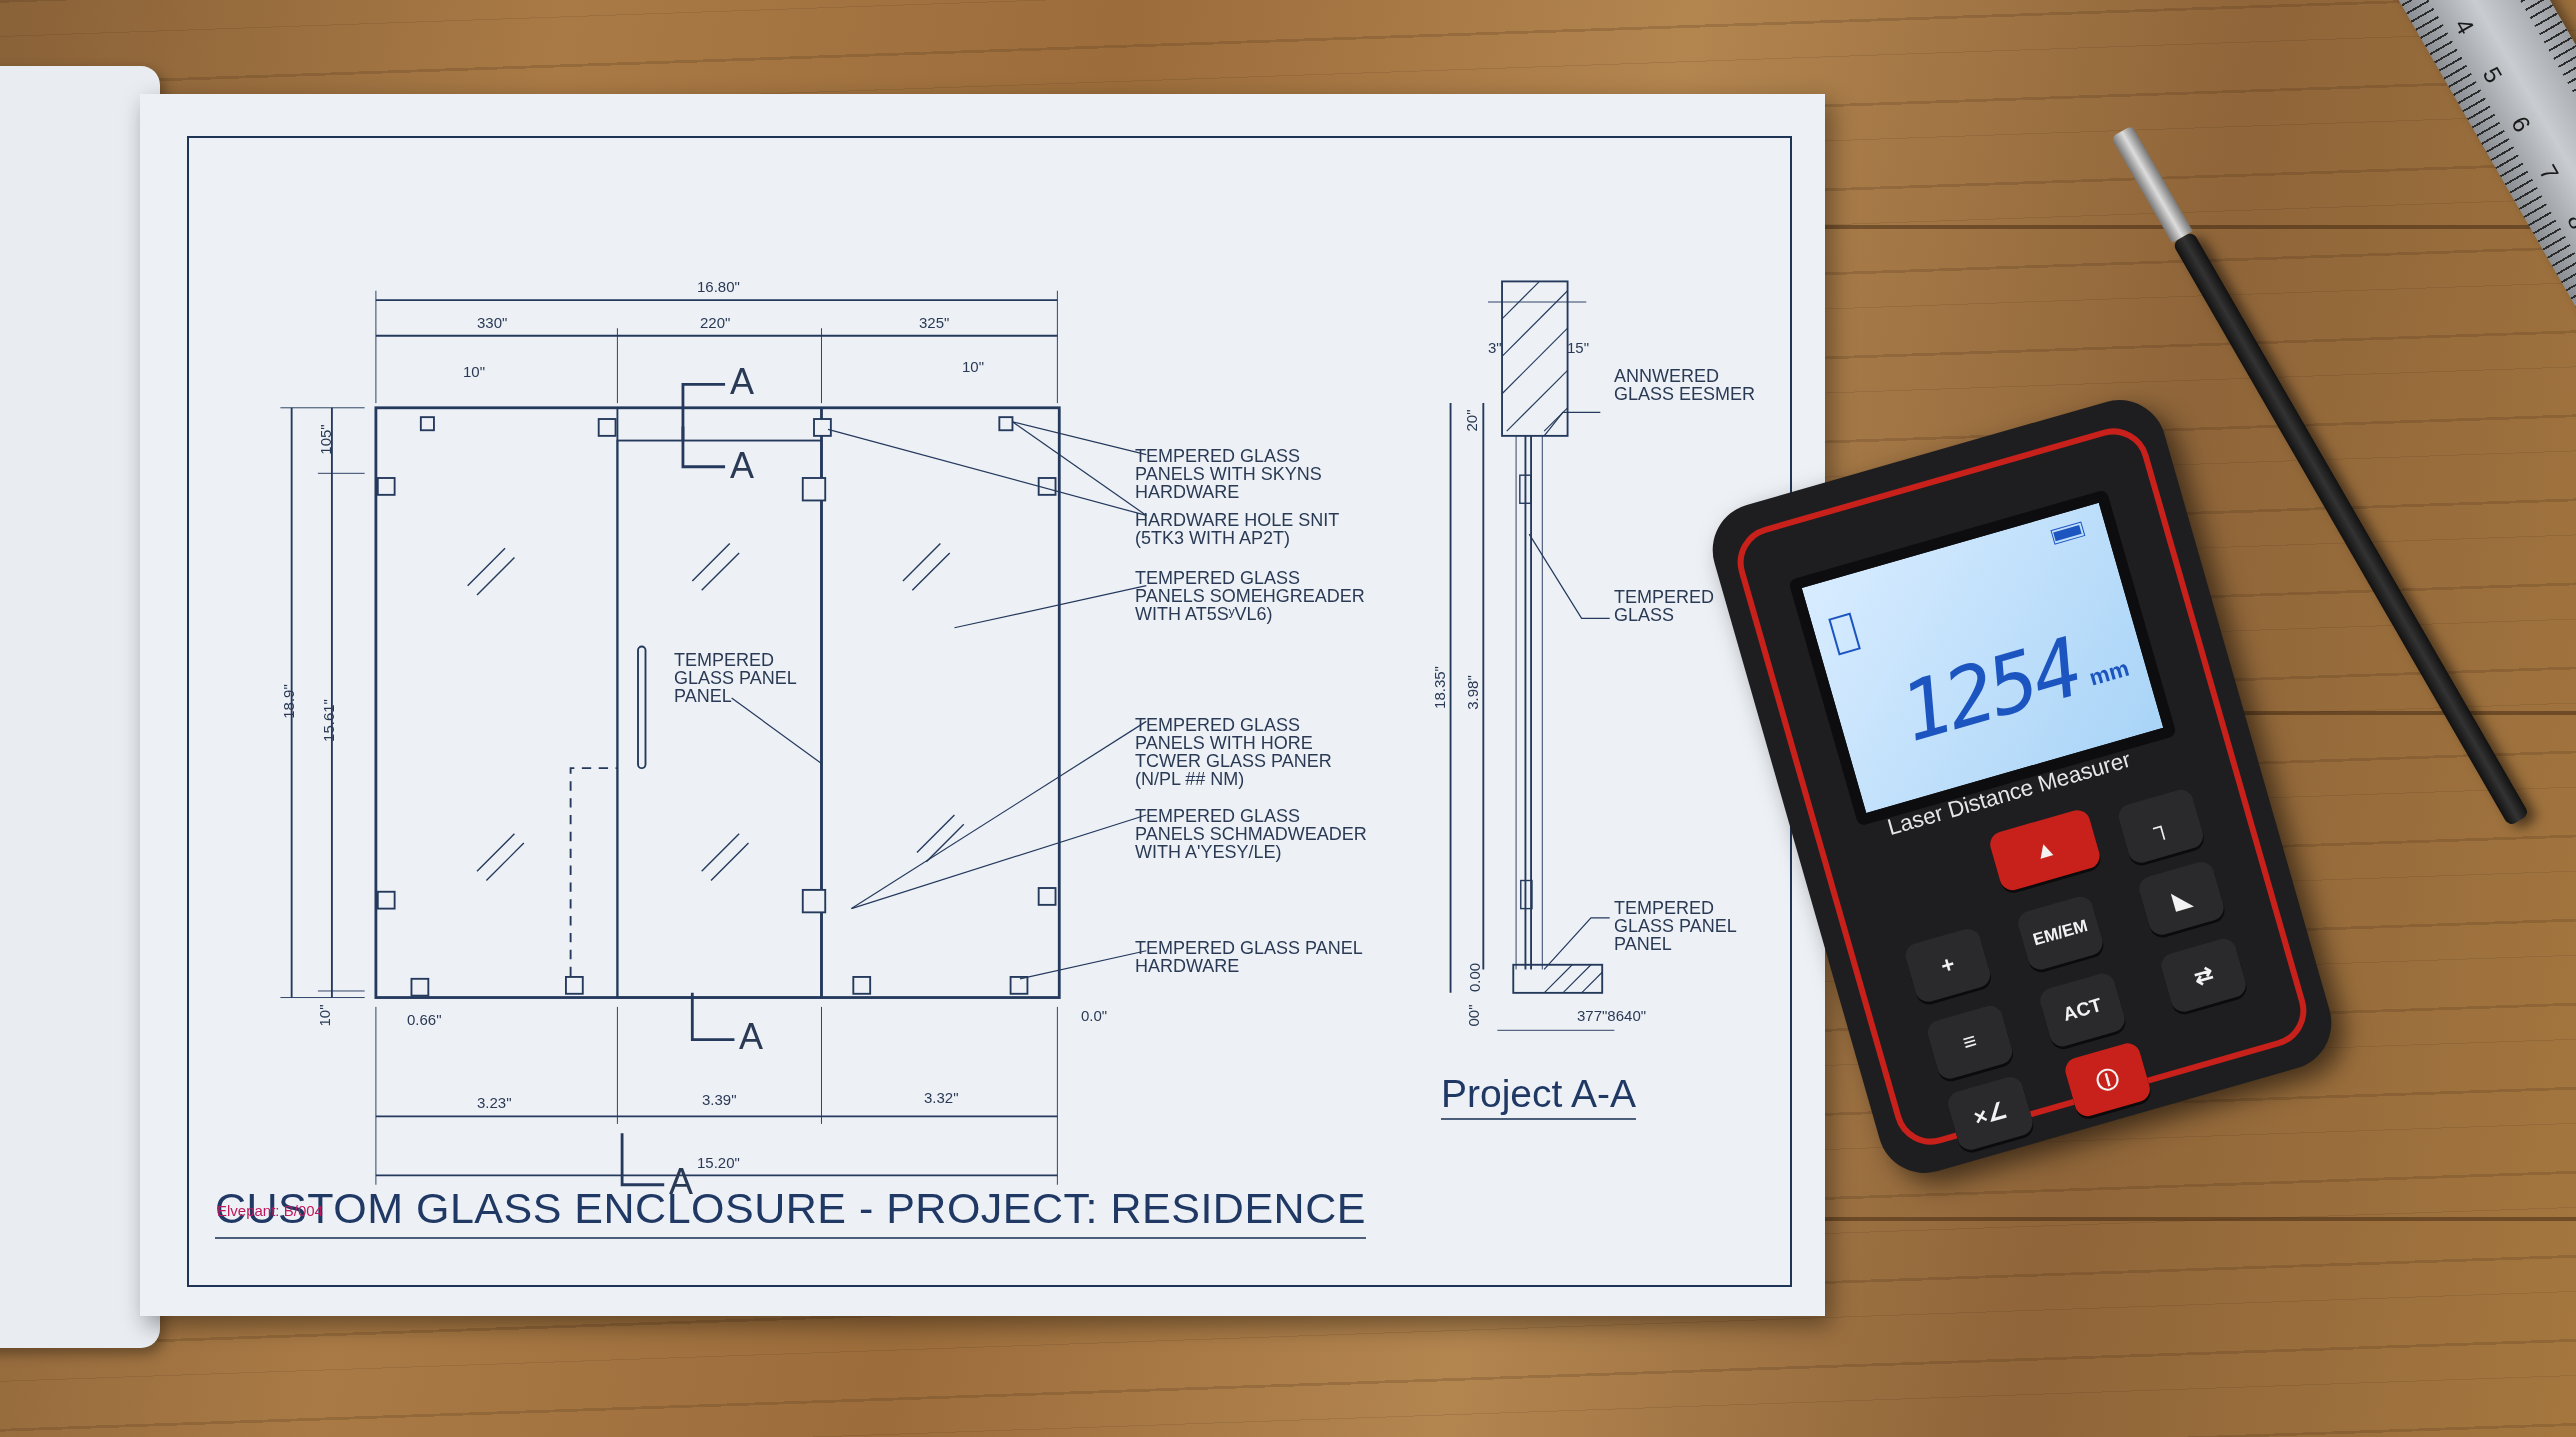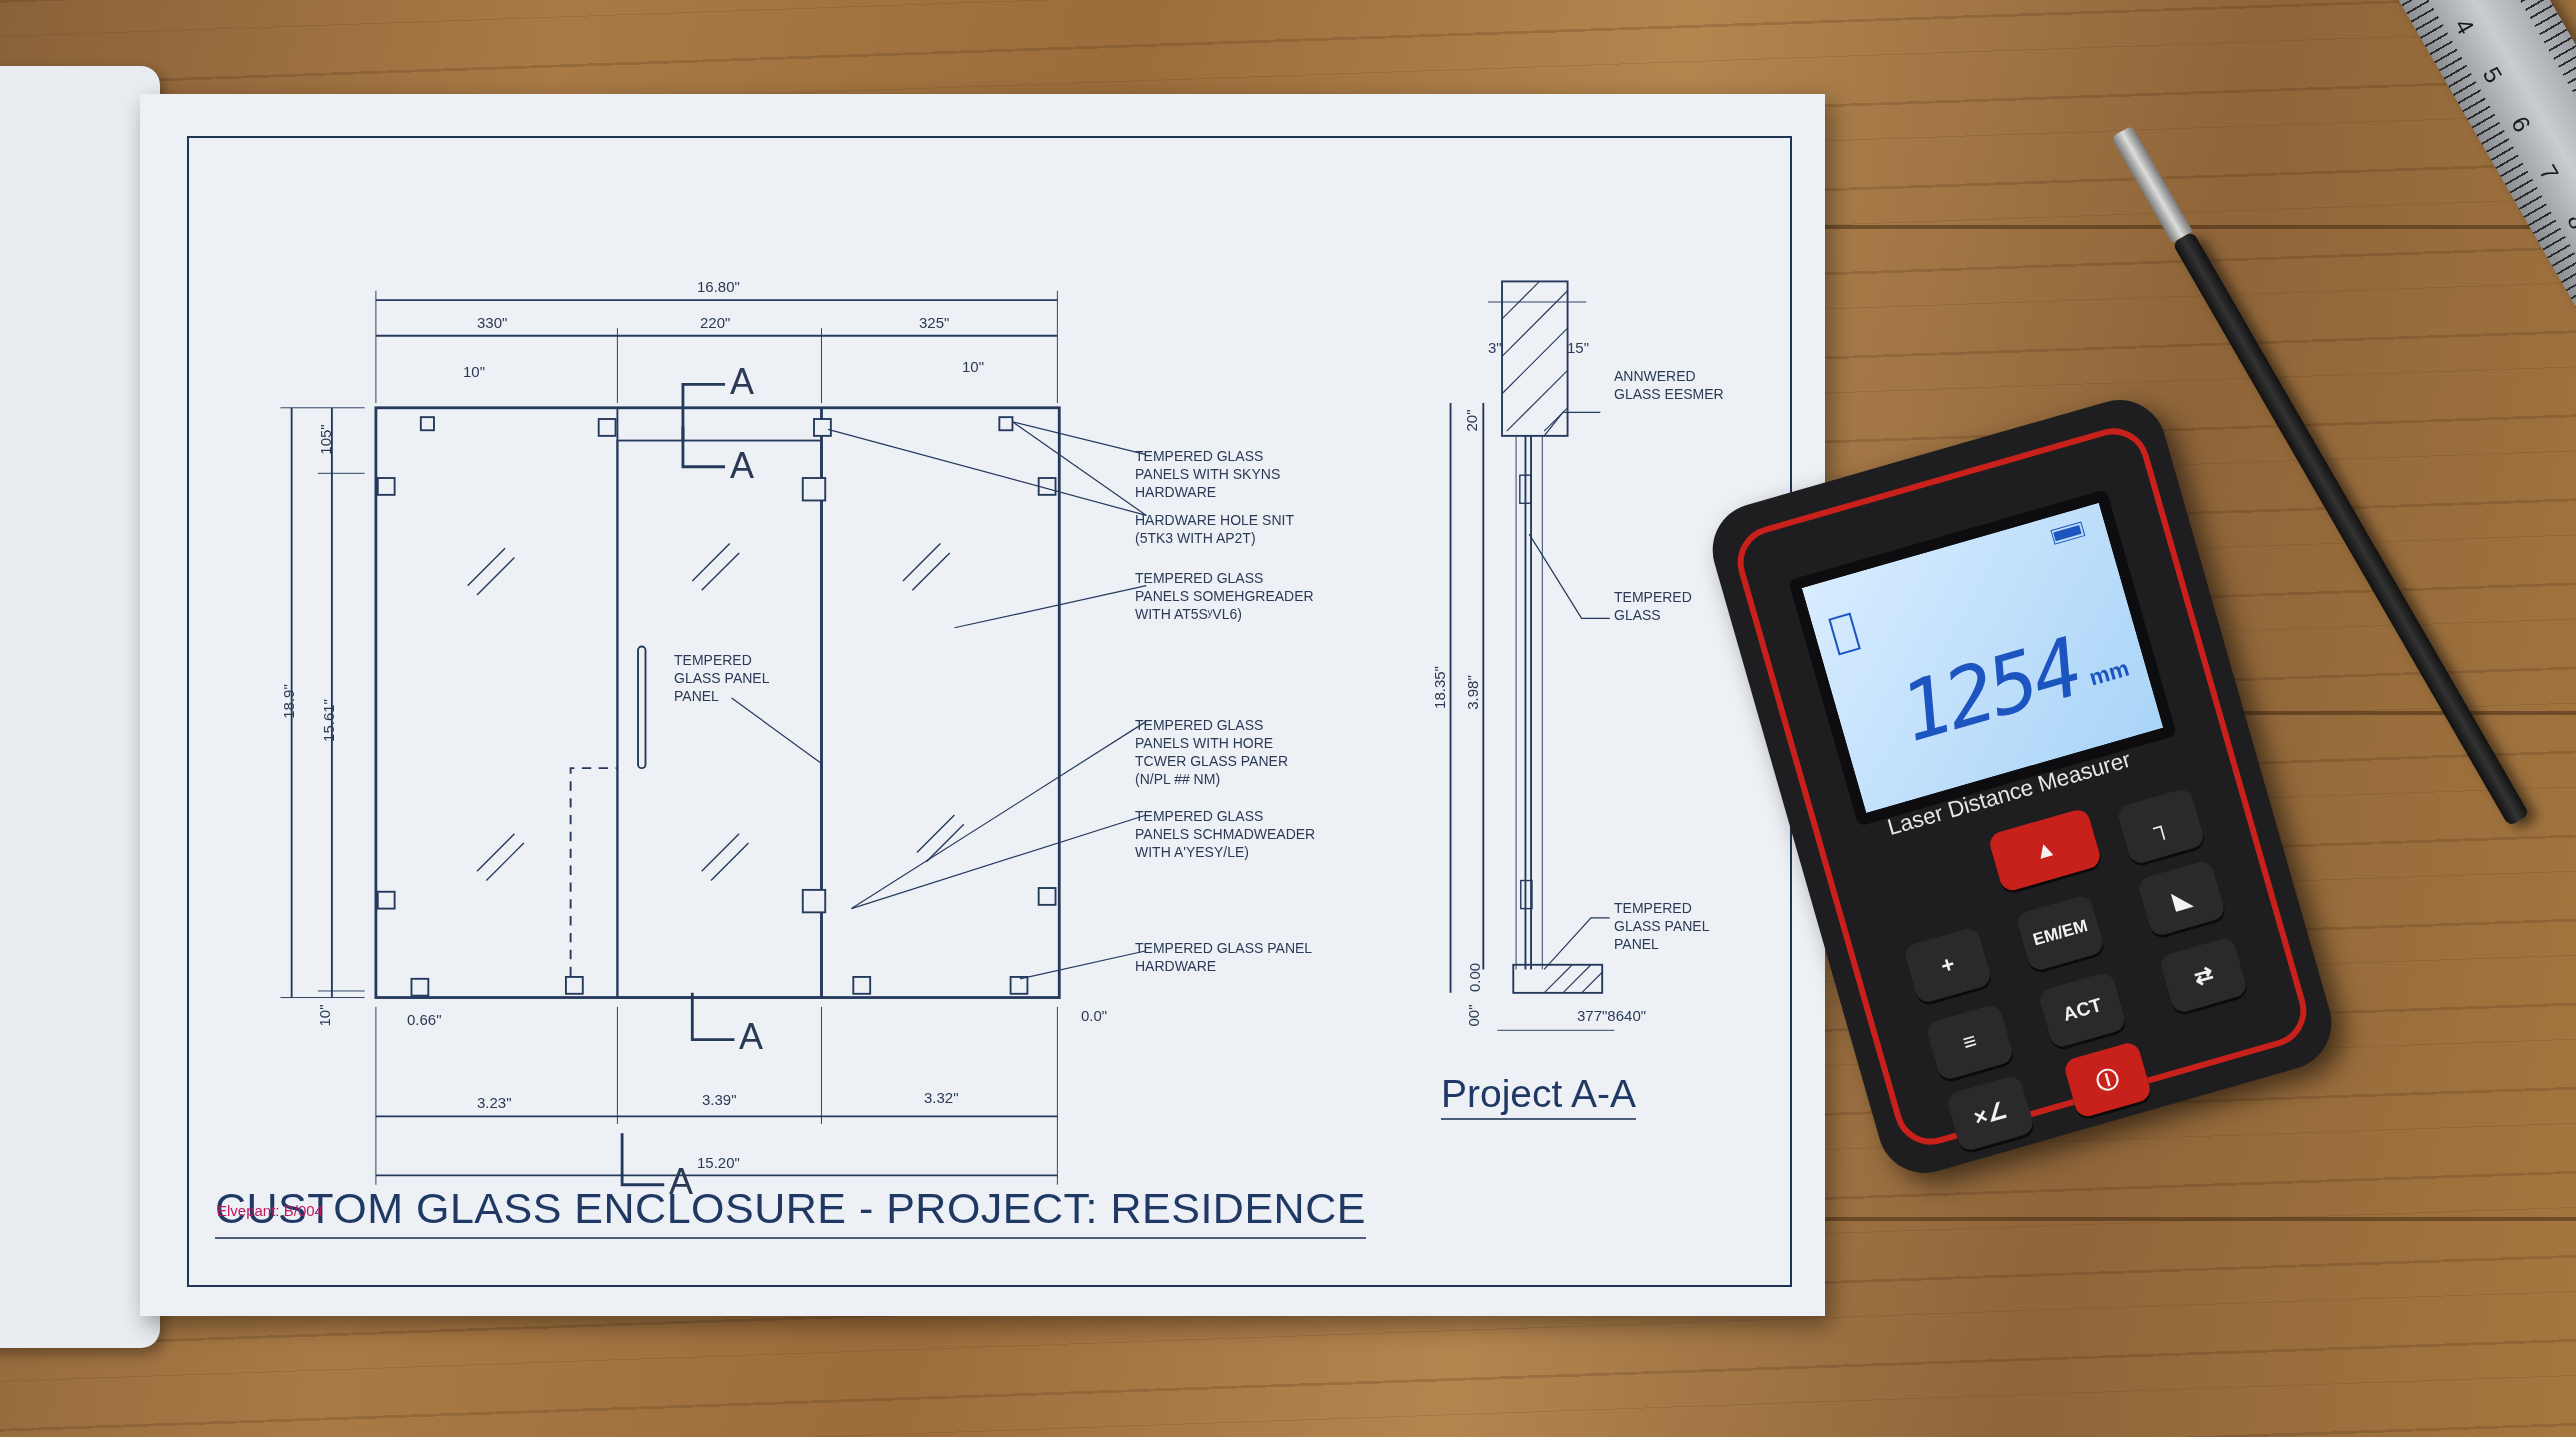--- a/index.html
+++ b/index.html
@@ -5,21 +5,21 @@
   html,body{margin:0;padding:0;}
   body{width:2576px;height:1438px;overflow:hidden;position:relative;
     background:linear-gradient(100deg,#8a6238 0%,#a97a45 20%,#9c6d3b 40%,#b3854f 60%,#8f6539 80%,#a5773f 100%);
     font-family:"Liberation Sans",sans-serif;}
   .grain{position:absolute;inset:0;background:repeating-linear-gradient(178deg,rgba(60,35,15,.18) 0 2.8px,transparent 2.8px 36px,rgba(60,35,15,.12) 36px 37px,transparent 37px 84px);}
   .plank{position:absolute;left:0;right:0;height:3.7px;background:rgba(50,28,10,.45);}
   .booklet{position:absolute;left:-37px;top:66px;width:197px;height:1282px;background:#e9ecf1;border-radius:0 19px 19px 0;box-shadow:3.7px 5.6px 13px rgba(0,0,0,.35);}
   .sheet{position:absolute;left:140px;top:94px;width:1685px;height:1222px;background:#edf1f6;box-shadow:5.6px 9.4px 22.5px rgba(0,0,0,.4);}
   .border{position:absolute;left:47px;top:42px;width:1601px;height:1147px;border:2.8px solid #1f3556;}
   svg.dw{position:absolute;left:0;top:0;}
-  .lbl{position:absolute;color:#2a3a55;font-size:14px;line-height:18px;font-weight:400;text-transform:uppercase;white-space:pre;}
+  .lbl{position:absolute;color:#2a3a55;font-size:18px;line-height:18px;font-weight:400;text-transform:uppercase;white-space:pre;}
   .dim{position:absolute;color:#2a3a55;font-size:15px;}
   .title{position:absolute;left:75px;top:1090px;color:#1f3864;font-size:43px;letter-spacing:0.5px;border-bottom:2.8px solid #4b5e7a;padding-bottom:4px;}
   .subtitle{position:absolute;left:77px;top:1108px;color:#be185d;font-size:15px;}
   .section{position:absolute;left:1301px;top:978px;color:#1f3864;font-size:39px;border-bottom:2.8px solid #4b5e7a;padding-bottom:1.9px;}
   .tb{position:absolute;left:1381px;top:1084px;width:267px;border:1.9px solid #2a3a55;border-right:none;border-bottom:none;}
   .tb .row{display:flex;border-bottom:1.9px solid #2a3a55;height:28px;}
   .tb .cell{padding:3.7px 5.6px;font-size:16px;color:#2a3a55;border-right:1.9px solid #2a3a55;box-sizing:border-box;}
   .device{position:absolute;left:1788px;top:440px;width:468px;height:693px;transform:rotate(-16deg);transform-origin:center;}
   .dev-body{position:absolute;inset:0;background:#1e1e20;border-radius:47px;box-shadow:9.4px 13px 26px rgba(0,0,0,.55);}
   .dev-red{position:absolute;left:20.6px;top:26px;right:20.6px;bottom:26px;border:6.6px solid #c8211b;border-radius:37px;}

